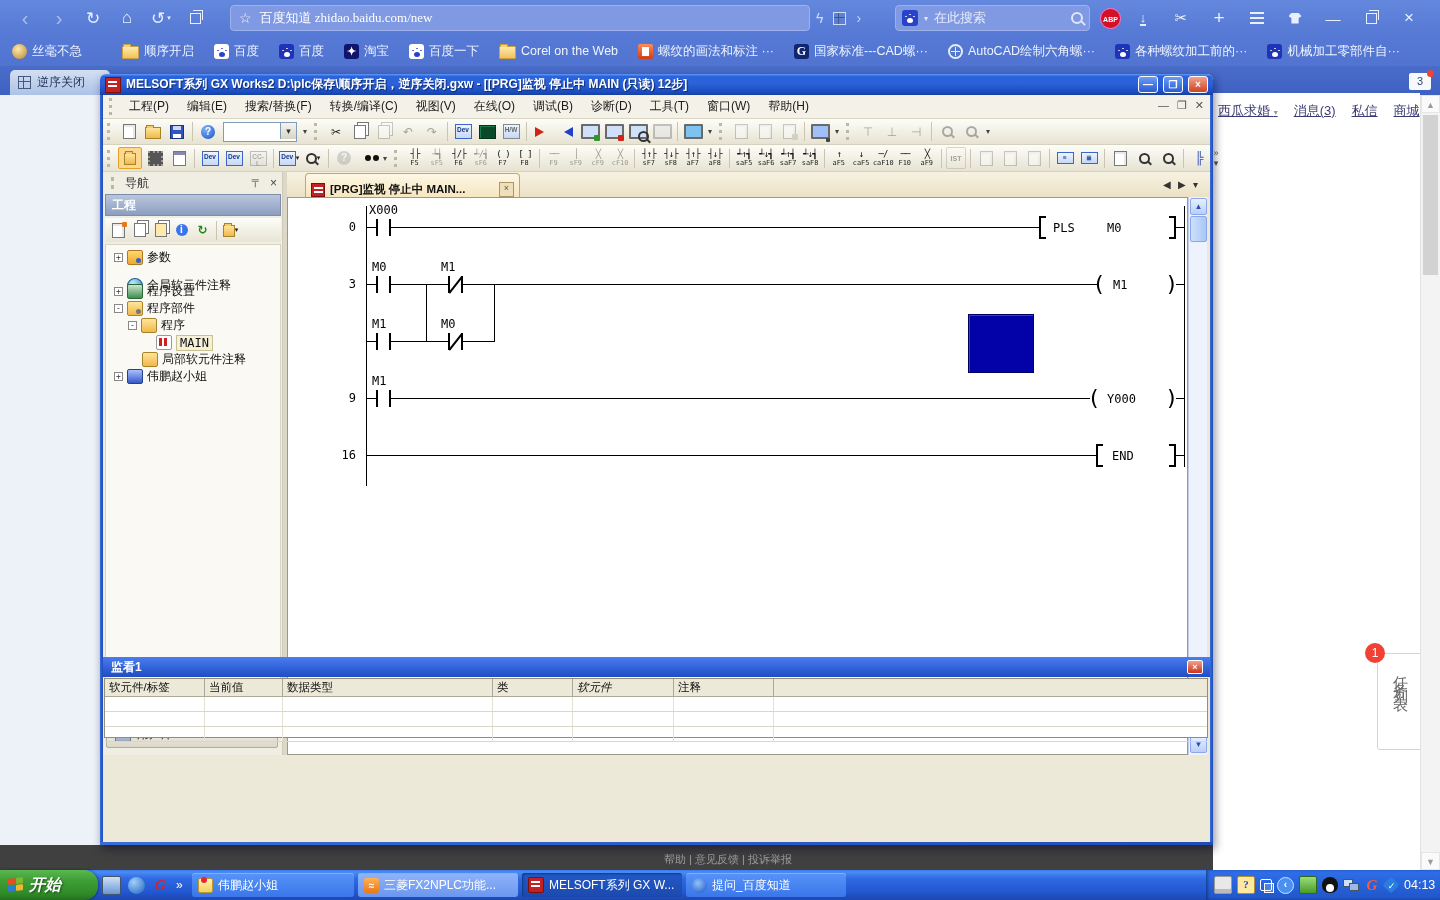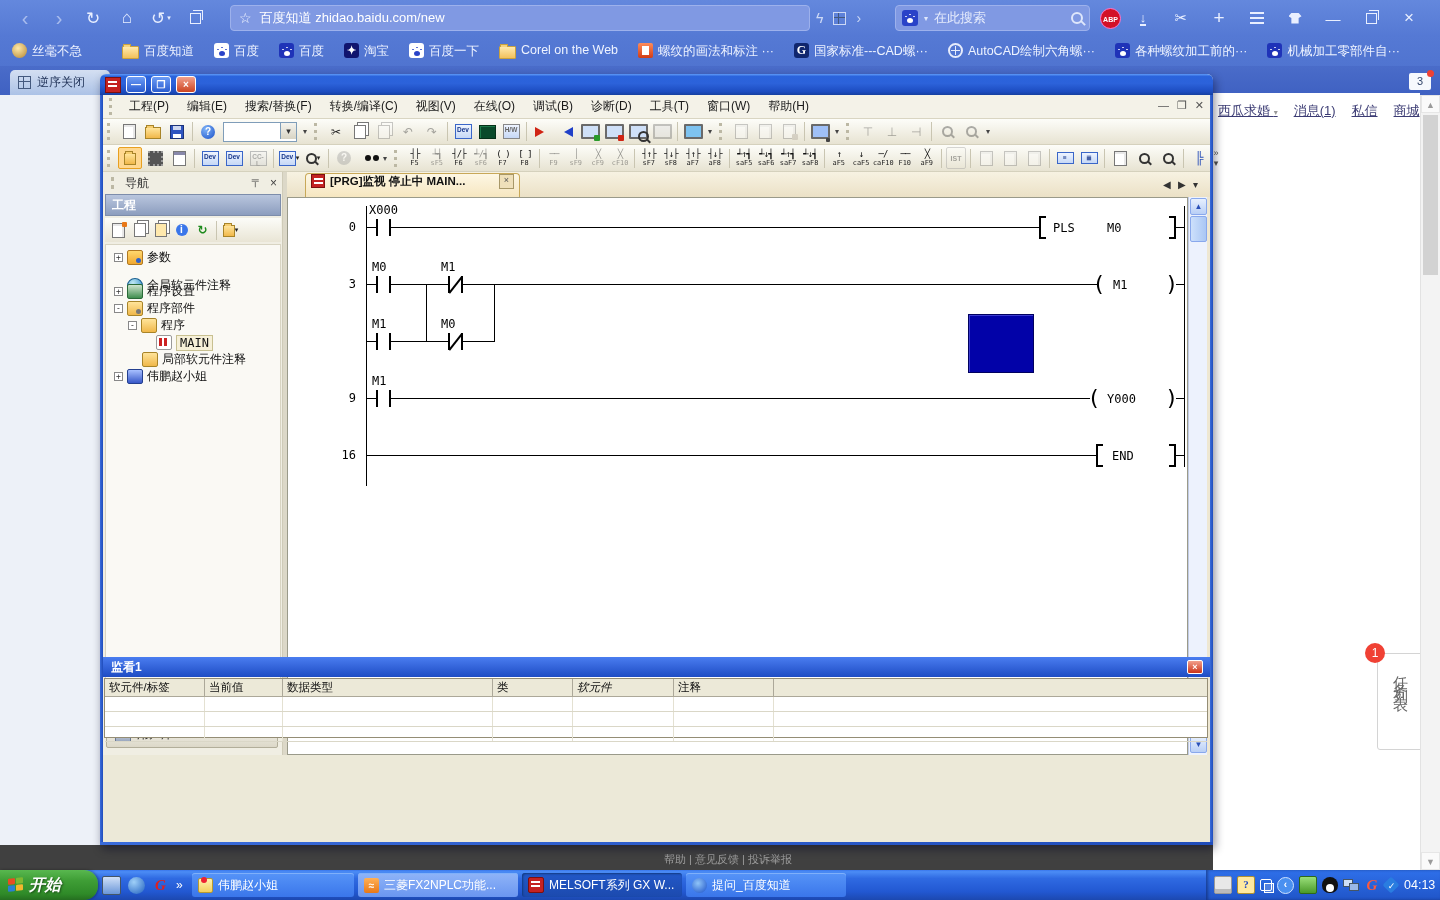--- a/index.html
+++ b/index.html
@@ -10,41 +10,41 @@
   .f{display:flex;align-items:center;}
 
   
   #btb{left:0;top:0;width:1440px;height:36px;background:linear-gradient(180deg,#6488dd,#5579d4);}
   .nico{width:30px;height:26px;margin:0 2px;border-radius:3px;color:#e9efff;font-size:17px;
     display:flex;align-items:center;justify-content:center;}
   .nico.dim{opacity:.55;}
   #addr{left:230px;top:5px;width:580px;height:26px;border-radius:4px;background:#8099e3;
     border:1px solid #9db1ec;color:#fff;font-size:13px;padding:0 8px;box-sizing:border-box;gap:8px;}
   #addr .star{font-size:14px;color:#f2f6ff;}
-  .mono{font-family:Liberation Sans, sans-serif;}
+  .mono{font-family:Liberation Serif, serif;}
   #midicos{left:816px;top:6px;height:24px;gap:10px;color:#cdd9f5;font-size:14px;}
   #srch{left:895px;top:5px;width:195px;height:26px;border-radius:4px;background:#8099e3;
     border:1px solid #9db1ec;color:#e6ecfc;font-size:13px;padding:0 6px;box-sizing:border-box;gap:6px;}
   .pawbox{width:16px;height:16px;border-radius:3px;background:#2943c8;position:relative;}
   .pawg{position:absolute;left:5px;top:8px;width:6px;height:5px;border-radius:50%;background:#fff;
     box-shadow:-4px -4px 0 -2px #fff,0 -6px 0 -2px #fff,4px -4px 0 -2px #fff;}
   .mag{width:8px;height:8px;border:2px solid #dfe7fb;border-radius:50%;position:relative;}
   .mag::after{content:"";position:absolute;width:6px;height:2px;background:#dfe7fb;right:-5px;bottom:-2px;transform:rotate(45deg);}
   #rico{left:1100px;top:4px;height:28px;gap:6px;}
   .rbtn{width:32px;height:26px;display:flex;align-items:center;justify-content:center;color:#e9efff;font-size:15px;}
   .abp{width:21px;height:21px;border-radius:50%;background:#d31027;color:#fff;font:bold 7px/21px "Liberation Sans";text-align:center;border:1px solid #f7c;box-sizing:border-box;}
   .dl{border-bottom:2px solid #e9efff;line-height:13px;font-size:13px;}
   .bars{width:14px;height:2px;background:#e9efff;box-shadow:0 5px 0 #e9efff,0 10px 0 #e9efff;margin-bottom:10px;}
   .tee{width:13px;height:11px;background:#e9efff;clip-path:polygon(25% 0,75% 0,100% 35%,78% 50%,78% 100%,22% 100%,22% 50%,0 35%);}
   .rest{width:9px;height:9px;border:1px solid #e9efff;position:relative;}
   .rest::before{content:"";position:absolute;left:2px;top:-4px;width:9px;height:9px;border:1px solid #e9efff;border-bottom:none;border-left:none;}
 
   #bbar{left:0;top:36px;width:1440px;height:30px;background:linear-gradient(180deg,#5579d4,#5074d0);
     color:#eef3ff;font-size:12.5px;padding-left:12px;box-sizing:border-box;gap:20px;}
-  .bmk{display:flex;gap:5px;white-space:nowrap;}
+  .bmk{display:flex;align-items:center;gap:5px;white-space:nowrap;}
   .bmi{width:15px;height:15px;border-radius:3px;position:relative;flex:none;}
   .bm-av{background:radial-gradient(circle at 40% 35%,#ffe9a8,#b58430);border-radius:50%;}
   .bm-fold{width:15px;height:11px;background:linear-gradient(#ffe9ad,#f2c15c);border:1px solid #caa23e;border-radius:1px;margin-top:3px;}
   .bm-fold::before{content:"";position:absolute;left:0;top:-3px;width:6px;height:2px;background:#f6d37e;border:1px solid #caa23e;border-bottom:none;}
   .bm-paww{background:#fff;}
   .bm-paww .pawg{background:#2943c8;box-shadow:-4px -4px 0 -2px #2943c8,0 -6px 0 -2px #2943c8,4px -4px 0 -2px #2943c8;}
   .bm-pawb{background:#1f33b8;}
   .bm-tao{background:#10146e;color:#fff;font:bold 11px/15px "Liberation Sans";text-align:center;}
   .bm-red{background:linear-gradient(#ff8c5a,#d23b14);border-radius:2px;}
   .bm-red::after{content:"";position:absolute;left:4px;top:3px;width:7px;height:9px;background:#fff;}
@@ -163,21 +163,21 @@
   #nb1{top:520px;background:linear-gradient(180deg,#fde7ae,#f5bd5e);border:1px solid #c89a3e;}
   #nb2{top:549px;background:linear-gradient(180deg,#fbfaf6,#dcd8c8);border:1px solid #b2ae9a;}
   .nbic1{width:14px;height:12px;background:linear-gradient(#9fc0f8,#3a66c8);border:1px solid #24408f;}
   .nbic2{width:14px;height:12px;background:linear-gradient(#e8e8e8,#9aa8c0);border:1px solid #6a7890;}
   #splitter{left:183px;top:98px;width:4px;height:583px;background:#dcd8c8;}
 
   
   #docarea{left:187px;top:98px;width:923px;height:583px;background:#eee7d2;}
   #tabstrip{left:0;top:0;width:923px;height:25px;background:linear-gradient(#f7f2e2,#ebe1c6);border-bottom:1px solid #c6b astel;}
   #dtab{left:18px;top:1px;width:215px;height:24px;border:1px solid #c8a858;border-bottom:none;border-radius:4px 4px 0 0;
-    background:linear-gradient(#fdf7e4,#f6e6c0);display:flex;align-items:flex-start;g ap:5px;gap:5px;padding:0 5px;box-sizing:border-box;}
+    background:linear-gradient(#fdf7e4,#f6e6c0);display:flex;align-items:flex-end;g ap:5px;gap:5px;padding:0 5px;box-sizing:border-box;}
   #dtab .txt{font:bold 11.5px "Liberation Sans";color:#111;white-space:nowrap;flex:1;}
   #dtabx{width:13px;height:13px;background:#efe0ba;border:1px solid #a89868;font:9px/11px "Liberation Sans";
     text-align:center;color:#555;flex:none;}
   .tsarr{position:absolute;top:7px;font-size:10px;color:#333;}
   #canvas{left:0;top:25px;width:901px;height:558px;background:#fff;border:1px solid #9a9a8a;box-sizing:border-box;}
   .hw{position:absolute;height:1px;background:#000;}
   .vw{position:absolute;width:1px;background:#000;}
   .step{position:absolute;width:50px;text-align:right;font:12px "DejaVu Sans Mono",monospace;color:#000;}
   .lab{position:absolute;font:12px "DejaVu Sans Mono",monospace;color:#000;}
   .ct{position:absolute;width:15px;height:17px;}
@@ -304,21 +304,21 @@
   </div>
 
   <div id="bbar" class="abs f">
     <span class="bmk">
         <i class="bmi bm-av"></i>
         <span>丝毫不急</span>
       </span>
     <span style="width:1px;height:16px;background:#7b97dd"></span>
     <span class="bmk">
         <i class="bmi bm-fold"></i>
-        <span>百度知道</span>
+        <span>顺序开启</span>
       </span>
     <span class="bmk">
         <i class="bmi bm-paww">
           <i class="pawg"></i>
         </i>
         <span>百度</span>
       </span>
     <span class="bmk">
         <i class="bmi bm-pawb">
           <i class="pawg"></i>
@@ -375,40 +375,41 @@
   </div>
   <div id="tcnt" class="abs">3</div>
 
   <div id="pgL" class="abs"></div>
   <div id="pgB" class="abs">
     <span id="pfoot" class="abs">帮助 | 意见反馈 | 投诉举报</span>
   </div>
   <div id="pgR" class="abs">
     <div id="plinks" class="abs f">
       <span class="lk"><span>西瓜求婚</span> <span style="font-size:8px;color:#999">▾</span></span>
-      <span class="lk">消息(1)</span>
+      <span class="lk">消息(3)</span>
       <span class="lk">私信</span>
       <span class="lk" style="position:relative"><span>商城</span><span style="position:absolute;right:-7px;top:-3px;width:6px;height:6px;border-radius:50%;background:#f04134"></span></span>
     </div>
     <div id="tlbox" class="abs"><span>任务列表</span></div>
     <div id="tlbdg" class="abs">1</div>
   </div>
   <div id="psb" class="abs">
     <div class="sbbtn" style="top:0">▲</div>
     <div class="thumb"></div>
     <div class="sbbtn" style="top:757px">▼</div>
   </div>
 
   <div id="mw" class="abs">
     <div class="abs frame" style="left:0;top:21px;width:3px;height:747px"></div>
     <div class="abs frame" style="left:1110px;top:21px;width:3px;height:747px"></div>
     <div class="abs frame" style="left:0;top:768px;width:1113px;height:3px"></div>
 
     <div id="mtitle" class="abs f">
       <span class="melic"></span>
+      <span class="tt">MELSOFT系列 GX Works2 D:\plc保存\顺序开启，逆序关闭.gxw - [[PRG]监视 停止中 MAIN (只读) 12步]</span>
       <span class="wbtn">—</span>
       <span class="wbtn">❐</span>
       <span class="wbtn cl">×</span>
     </div>
 
     <div id="mmenu" class="abs f">
       <span class="gripv"></span>
       <span class="mit">工程(P)</span>
       <span class="mit">编辑(E)</span>
       <span class="mit">搜索/替换(F)</span>

